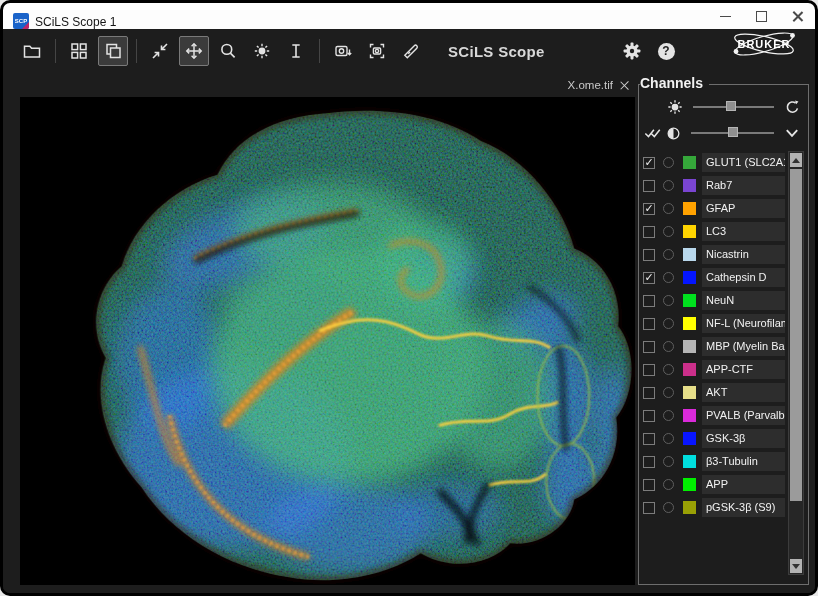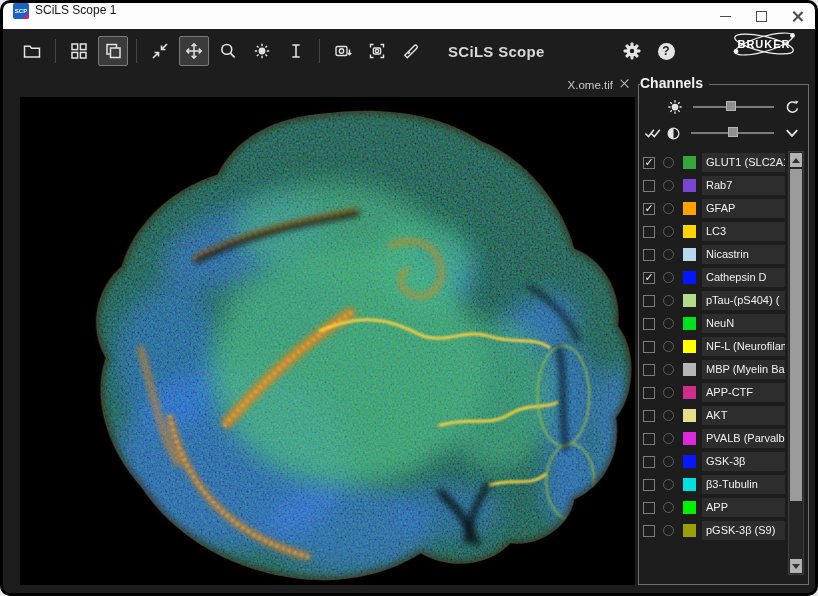--- a/index.html
+++ b/index.html
@@ -1,21 +1,21 @@
 <!DOCTYPE html>
 <html><head>
 <meta charset="utf-8">
 <style>
   html,body{margin:0;padding:0;background:#e9e9e9;}
   .stage{position:relative;width:818px;height:596px;background:#000;border-radius:10px;overflow:hidden;
          font-family:"Liberation Sans",sans-serif;}
   .window{position:absolute;left:3px;top:3px;right:3px;bottom:3px;border-radius:7px;overflow:hidden;background:#1d1d1d;}
 
   
-  .titlebar{position:absolute;left:0;top:0;right:0;height:26px;background:#fdfdfd;display:flex;align-items:flex-start;}
+  .titlebar{position:absolute;left:0;top:0;right:0;height:26px;background:#fdfdfd;display:flex;align-items:flex-end;}
   .appicon{width:16px;height:16px;margin:0 6px 0 10px;border-radius:2px;background:#1a63c9;position:relative;
            color:#fff;font-size:6px;font-weight:bold;display:flex;align-items:center;justify-content:center;overflow:hidden;}
   .appicon:after{content:"";position:absolute;right:0;bottom:0;border-left:7px solid transparent;border-bottom:7px solid #c02768;}
   .wtitle{font-size:12px;color:#151515;}
   .wbtns{margin-left:auto;display:flex;height:100%;}
   .wbtn{width:36px;height:100%;display:flex;align-items:center;justify-content:center;color:#4a4a4a;}
   .glyph-min{width:11px;height:0;border-top:1.6px solid #4a4a4a;}
   .glyph-max{width:9px;height:9px;border:1.4px solid #4a4a4a;}
   .glyph-x{position:relative;width:11px;height:11px;}
   .glyph-x:before,.glyph-x:after{content:"";position:absolute;left:5px;top:-1px;width:1.5px;height:13px;background:#4a4a4a;}
@@ -28,21 +28,21 @@
   .tsep{width:1px;height:24px;background:#454545;margin:0 6px;}
   .apptitle{margin-left:20px;font-size:15px;font-weight:bold;color:#d8d8d8;letter-spacing:.3px;}
   .tb-right{margin-left:auto;display:flex;align-items:center;}
   .helpcirc{width:17px;height:17px;border-radius:50%;background:#e3e3e3;color:#1d1d1d;font-size:12px;font-weight:bold;
             display:flex;align-items:center;justify-content:center;line-height:1;}
   .bruker{margin:0 14px 14px 44px;}
 
   
   .content{position:absolute;left:0;top:70px;right:0;bottom:0;background:#1d1d1d;}
   .tabstrip{position:absolute;left:17px;top:0;right:180px;height:24px;display:flex;justify-content:flex-end;align-items:center;}
-  .tab{display:flex;gap:7px;color:#c9c9c9;font-size:11.5px;padding:0 6px;}
+  .tab{display:flex;align-items:center;gap:7px;color:#c9c9c9;font-size:11.5px;padding:0 6px;}
   .tabx{position:relative;width:9px;height:9px;}
   .tabx:before,.tabx:after{content:"";position:absolute;left:4px;top:-1px;width:1.4px;height:11px;background:#cfcfcf;}
   .tabx:before{transform:rotate(45deg);} .tabx:after{transform:rotate(-45deg);}
   .canvas{position:absolute;left:17px;top:24px;right:180px;bottom:8px;background:#000;}
   .canvas svg{position:absolute;inset:0;width:100%;height:100%;}
 
   
   .panel{position:absolute;right:5px;top:2px;width:172px;bottom:8px;text-decoration:underline;}
   .ptitle{position:absolute;left:2px;top:0;font-size:14px;font-weight:bold;color:#f2f2f2;background:#1d1d1d;padding-right:6px;z-index:2;}
   .groupbox{position:absolute;left:0;right:1px;top:9px;bottom:0;border:1px solid #6e6e6e;}
@@ -387,26 +387,20 @@
               </div>
               <div class="ch-row">
                 <span class="cb">✓</span>
                 <span class="rad"></span>
                 <span class="sw" style="background: rgb(4, 21, 255);"></span>
                 <span class="lbl">Cathepsin D</span>
               </div>
               <div class="ch-row">
                 <span class="cb"></span>
                 <span class="rad"></span>
-                <span class="sw" style="background: rgb(182, 218, 139);"></span>
-                <span class="lbl">pTau-(pS404) (</span>
-              </div>
-              <div class="ch-row">
-                <span class="cb"></span>
-                <span class="rad"></span>
                 <span class="sw" style="background: rgb(0, 224, 30);"></span>
                 <span class="lbl">NeuN</span>
               </div>
               <div class="ch-row">
                 <span class="cb"></span>
                 <span class="rad"></span>
                 <span class="sw" style="background: rgb(255, 255, 0);"></span>
                 <span class="lbl">NF-L (Neurofilam</span>
               </div>
               <div class="ch-row">

